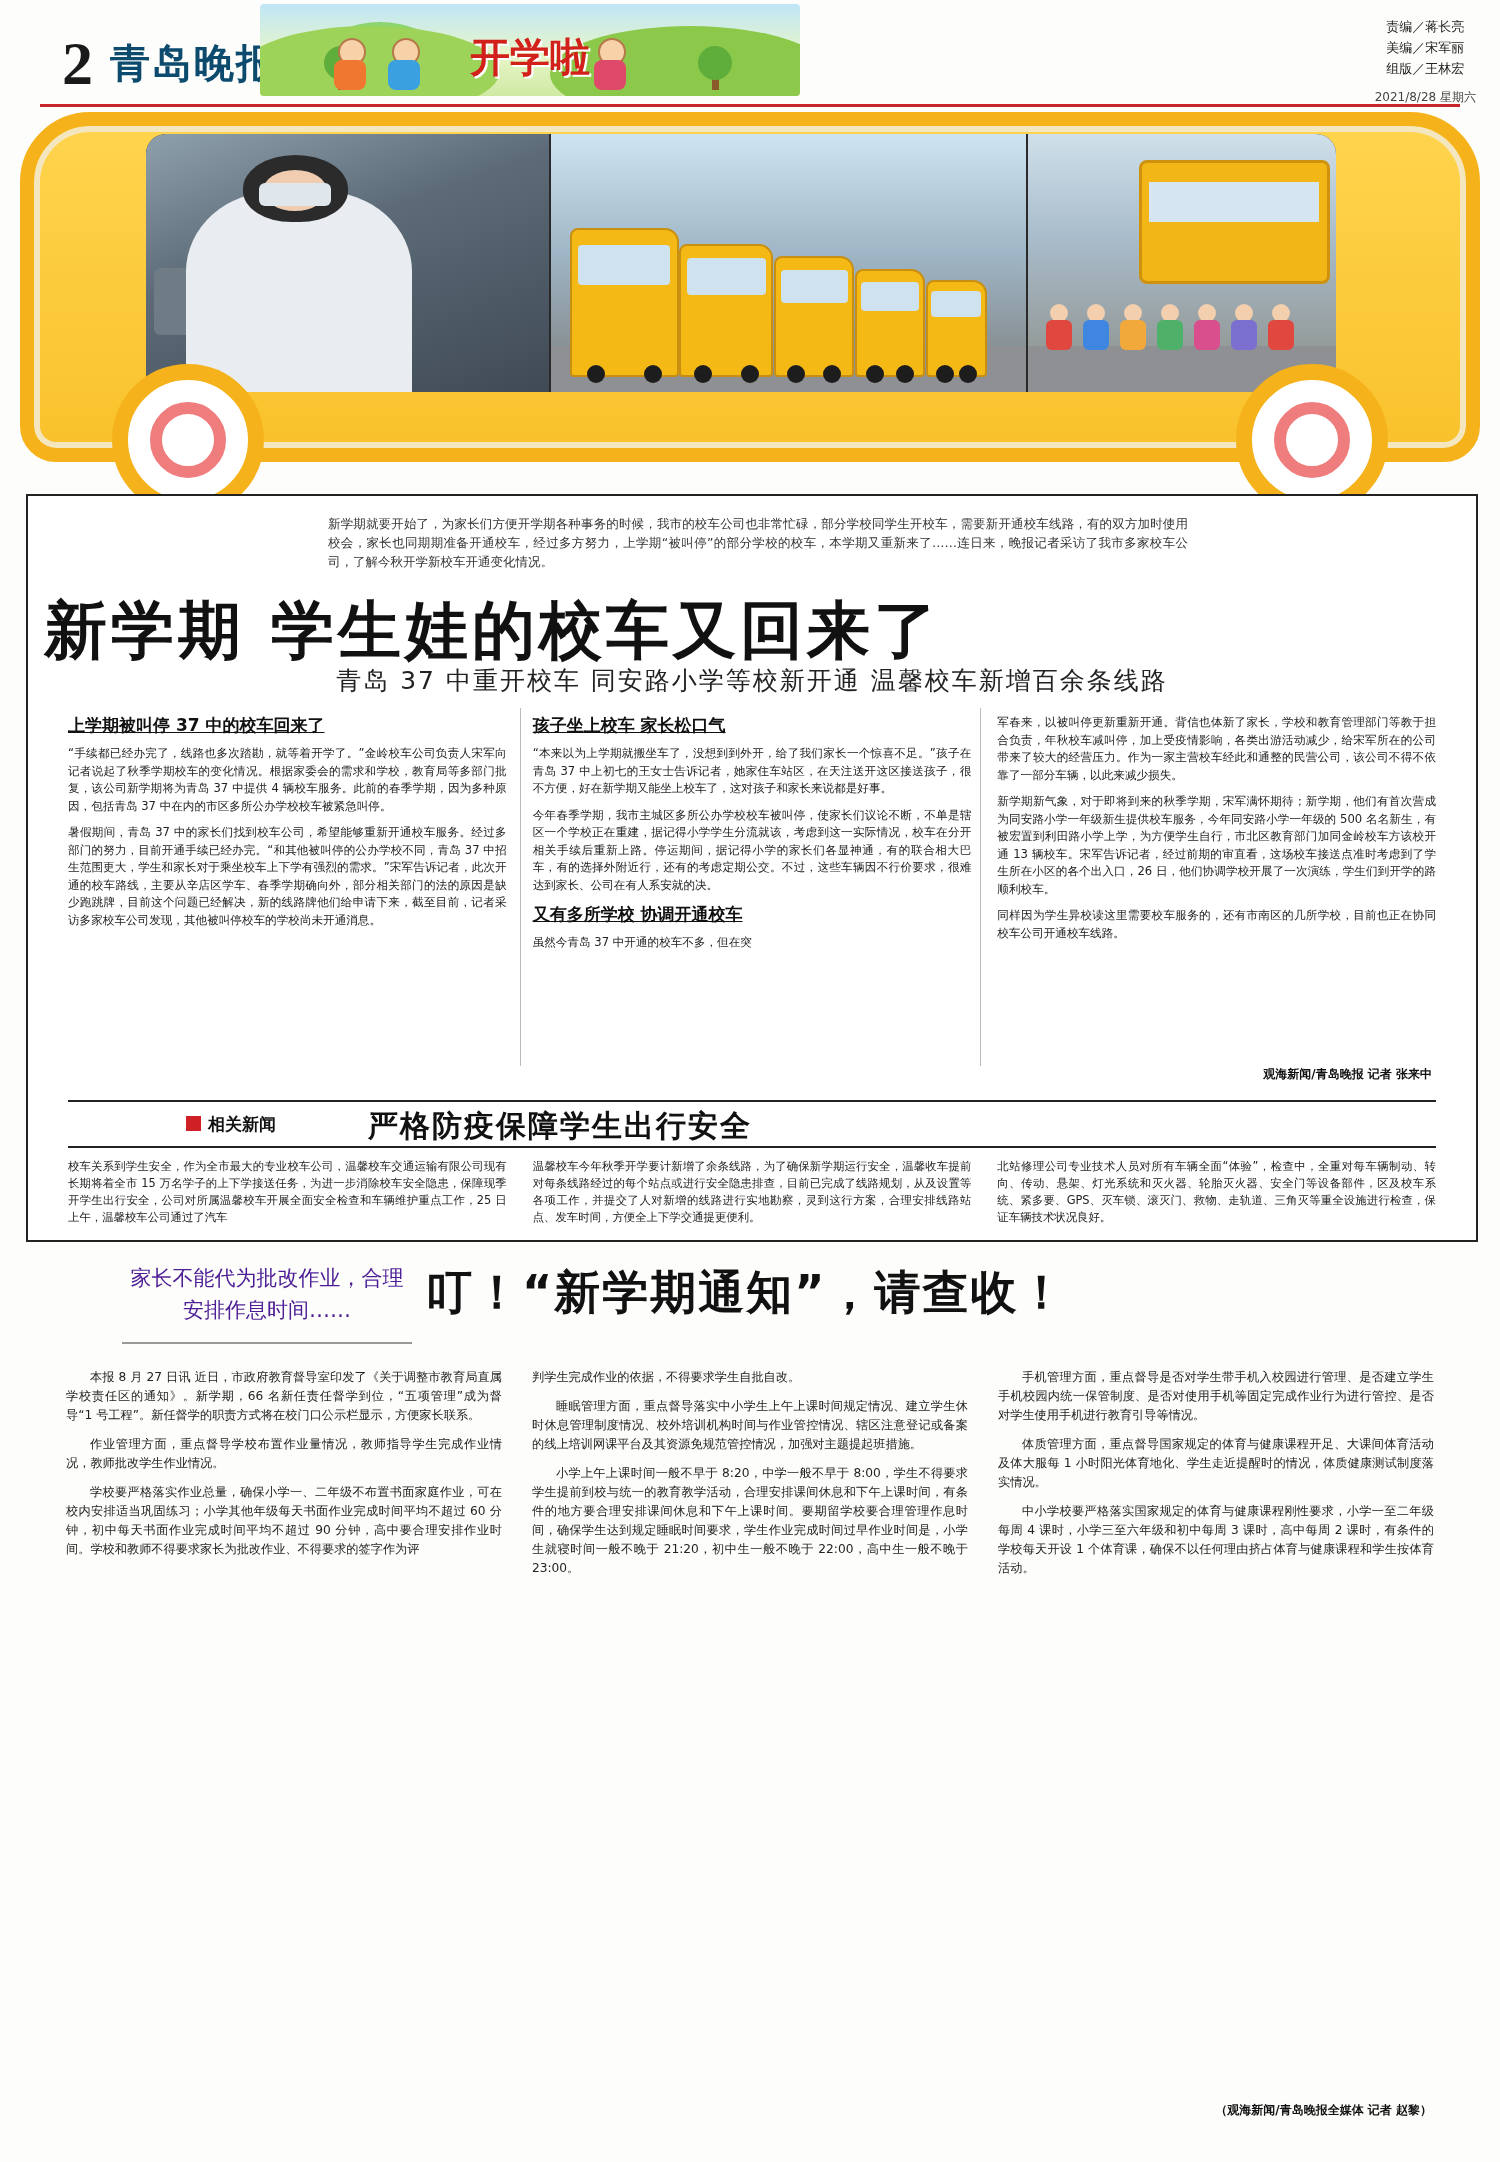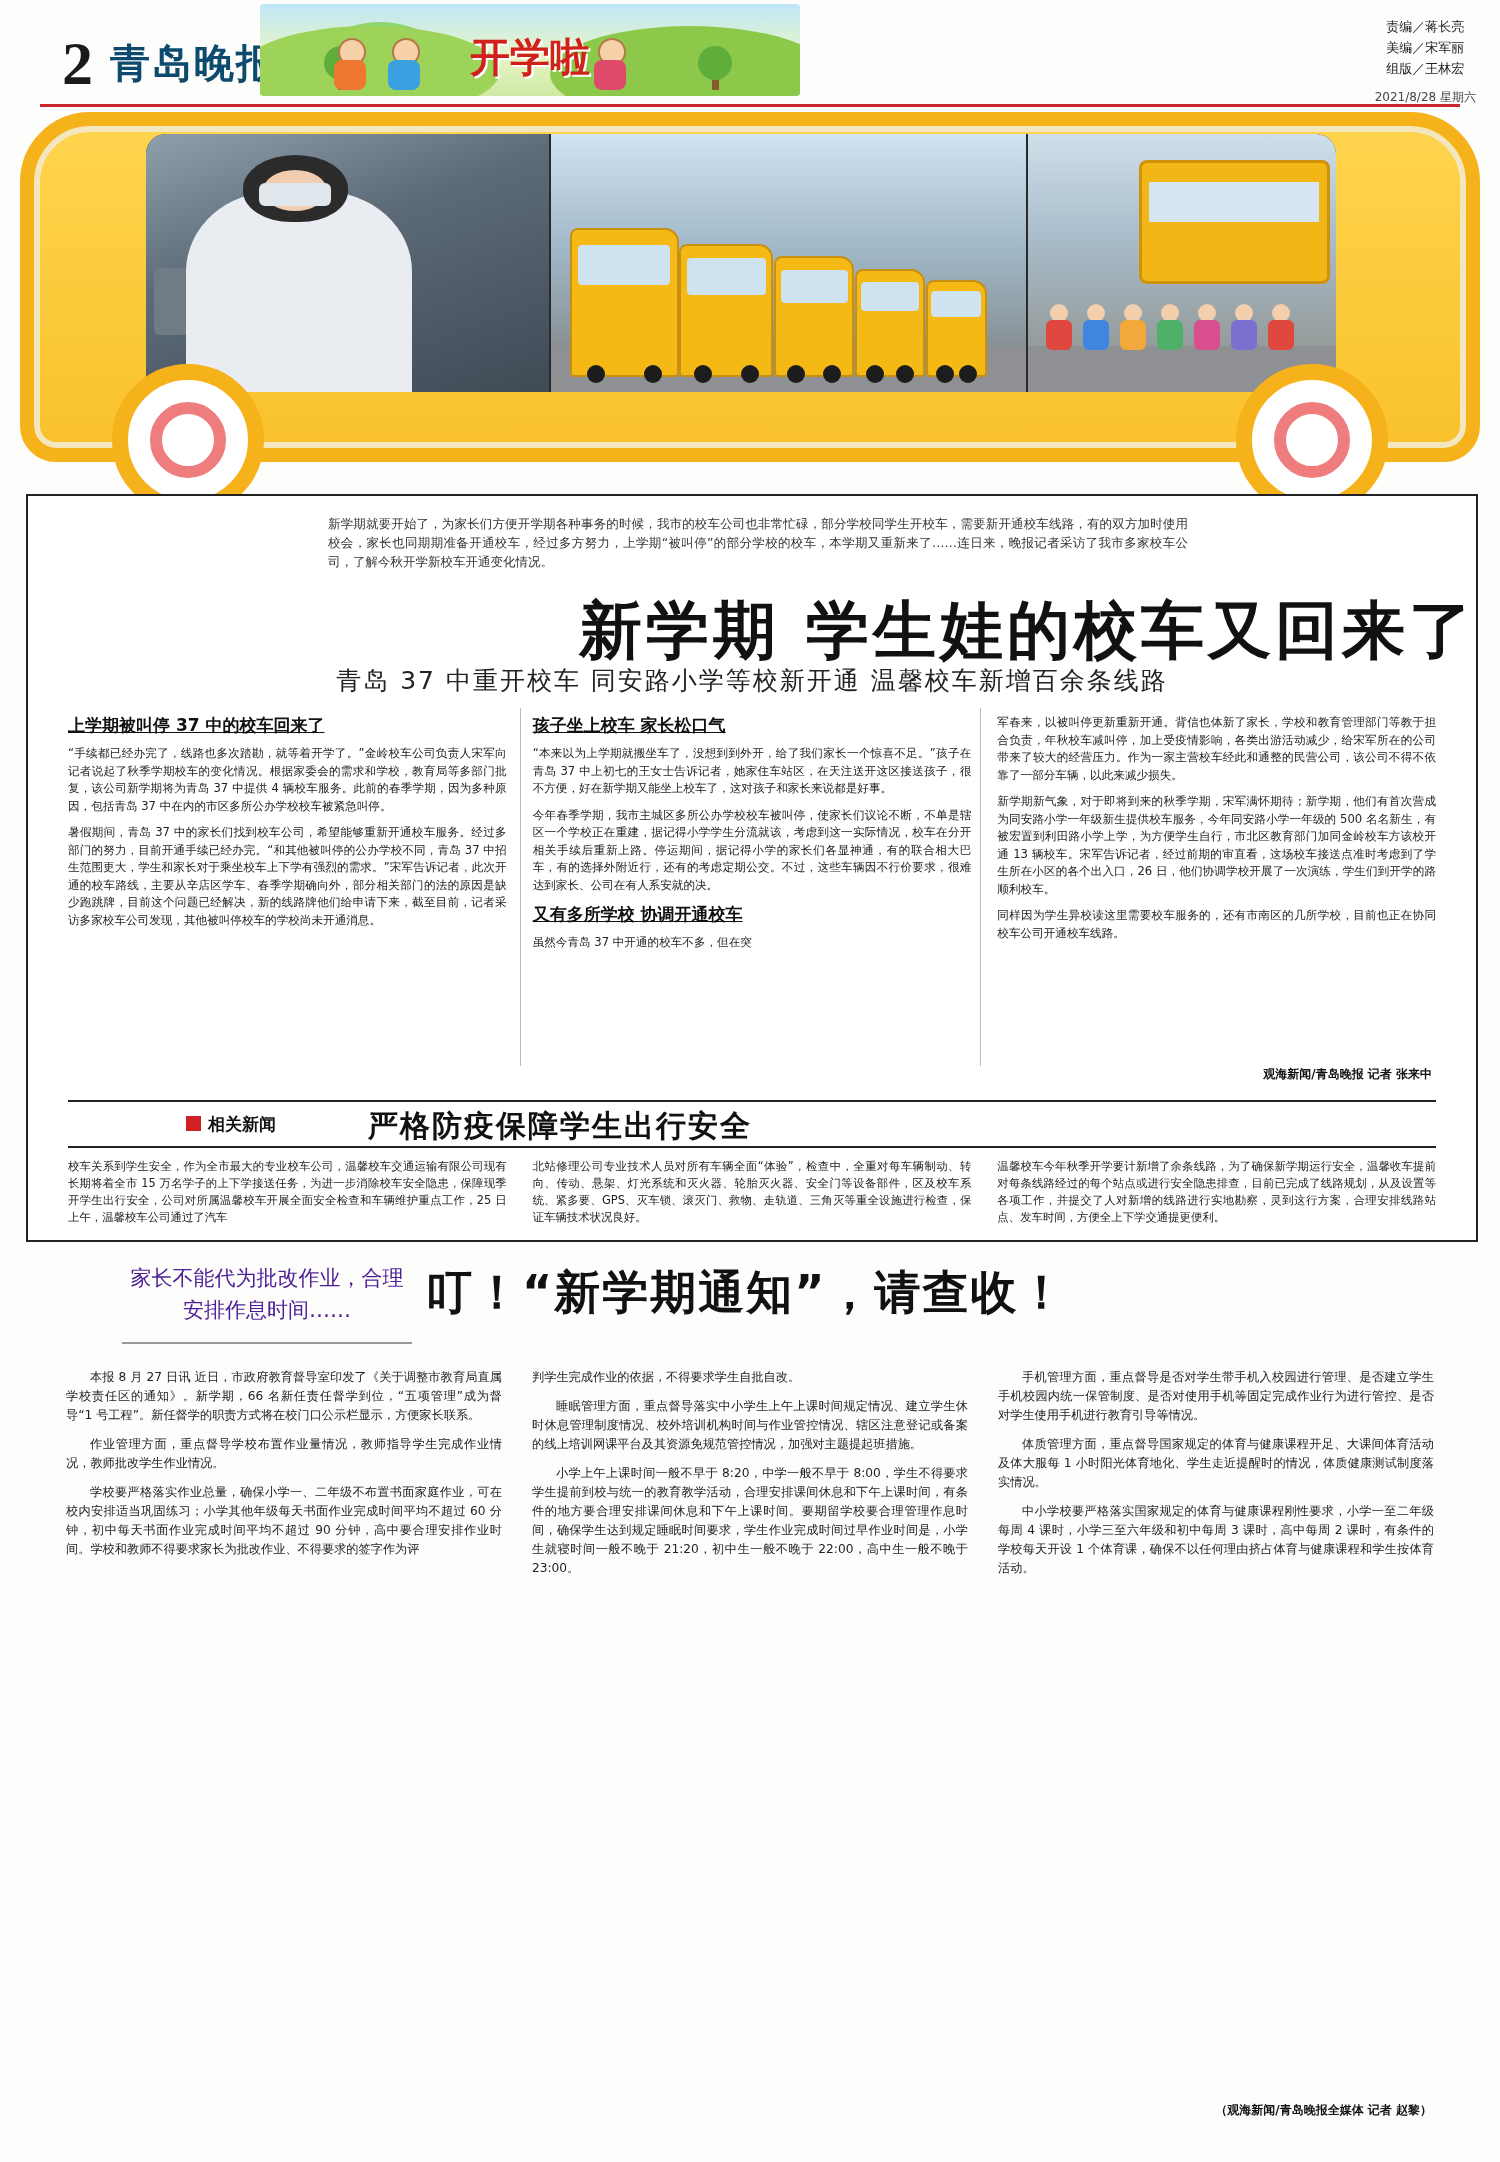--- a/index.html
+++ b/index.html
@@ -55,21 +55,21 @@
   .bigbus .w{position:absolute;top:16%;left:4%;width:92%;height:34%;background:#d5e6f2;}
   .wheelbig{position:absolute;width:120px;height:120px;border-radius:50%;background:#fff;border:16px solid #f6b21b;}
   .wheelbig.left{left:92px;bottom:-54px;}
   .wheelbig.right{right:92px;bottom:-54px;}
   .wheelbig .hub{position:absolute;inset:22px;border-radius:50%;border:12px solid #ef7d7d;background:#fff;}
 
   
   .article{position:absolute;left:26px;top:494px;width:1448px;height:744px;border:2px solid #222;background:#fff;}
   .lead{position:absolute;left:300px;top:18px;width:860px;font-size:12.5px;line-height:19px;color:#333;text-align:justify;
     font-family:"DejaVu Sans",sans-serif;}
-  .headline{position:absolute;left:16px;right:0;top:92px;text-align:right;font-size:63px;font-weight:bold;letter-spacing:4px;
+  .headline{position:absolute;left:16px;right:0;top:92px;text-align:left;font-size:63px;font-weight:bold;letter-spacing:4px;
     font-family:"DejaVu Sans",sans-serif;color:#111;}
   .subhead{position:absolute;left:0;right:0;top:168px;text-align:center;font-size:25px;letter-spacing:2px;color:#222;
     font-family:"DejaVu Sans",sans-serif;}
   .cols{position:absolute;left:40px;top:218px;width:1368px;height:360px;display:flex;gap:26px;}
   .col{width:33%;position:relative;}
   .col .sec-title{font-size:17px;font-weight:bold;margin-bottom:8px;font-family:"DejaVu Sans",sans-serif;text-decoration:underline;}
   .col p{font-size:11.6px;line-height:17.5px;text-align:justify;margin:0 0 9px 0;color:#222;
     font-family:"DejaVu Sans",sans-serif;}
   .divider-v{position:absolute;top:212px;width:1px;height:358px;background:#bbb;}
   .byline{position:absolute;right:44px;top:570px;font-size:12px;font-weight:bold;font-family:"DejaVu Sans",sans-serif;}
@@ -255,24 +255,24 @@
       <div class="redsq"></div>
       <div class="reltag">相关新闻</div>
       <div class="reltitle">严格防疫保障学生出行安全</div>
     </div>
 
     <div class="relcols">
       <div class="col">
         <p>校车关系到学生安全，作为全市最大的专业校车公司，温馨校车交通运输有限公司现有长期将着全市 15 万名学子的上下学接送任务，为进一步消除校车安全隐患，保障现季开学生出行安全，公司对所属温馨校车开展全面安全检查和车辆维护重点工作，25 日上午，温馨校车公司通过了汽车</p>
       </div>
       <div class="col">
+        <p>温馨校车今年秋季开学要计新增了余条线路，为了确保新学期运行安全，温馨收车提前对每条线路经过的每个站点或进行安全隐患排查，目前已完成了线路规划，从及设置等各项工作，并提交了人对新增的线路进行实地勘察，灵到这行方案，合理安排线路站点、发车时间，方便全上下学交通提更便利。</p>
+      </div>
+      <div class="col">
         <p>北站修理公司专业技术人员对所有车辆全面“体验”，检查中，全重对每车辆制动、转向、传动、悬架、灯光系统和灭火器、轮胎灭火器、安全门等设备部件，区及校车系统、紧多要、GPS、灭车锁、滚灭门、救物、走轨道、三角灭等重全设施进行检查，保证车辆技术状况良好。</p>
-      </div>
-      <div class="col">
-        <p>温馨校车今年秋季开学要计新增了余条线路，为了确保新学期运行安全，温馨收车提前对每条线路经过的每个站点或进行安全隐患排查，目前已完成了线路规划，从及设置等各项工作，并提交了人对新增的线路进行实地勘察，灵到这行方案，合理安排线路站点、发车时间，方便全上下学交通提更便利。</p>
       </div>
     </div>
   </div>
 
   <div class="bottom">
     <div class="bnote">家长不能代为批改作业，合理安排作息时间……</div>
     <div class="bnote-rule"></div>
     <div class="btitle">叮！“新学期通知”，请查收！</div>
 
     <div class="bcols">

